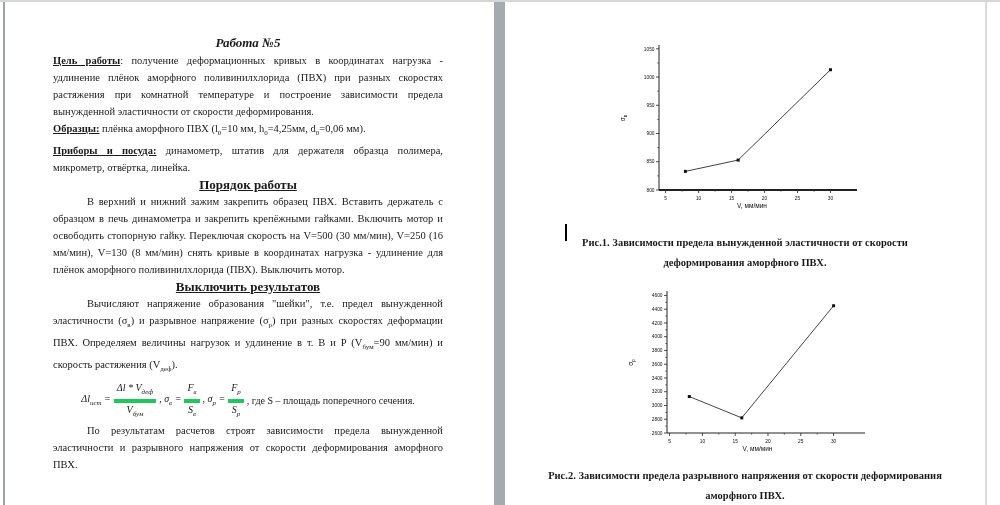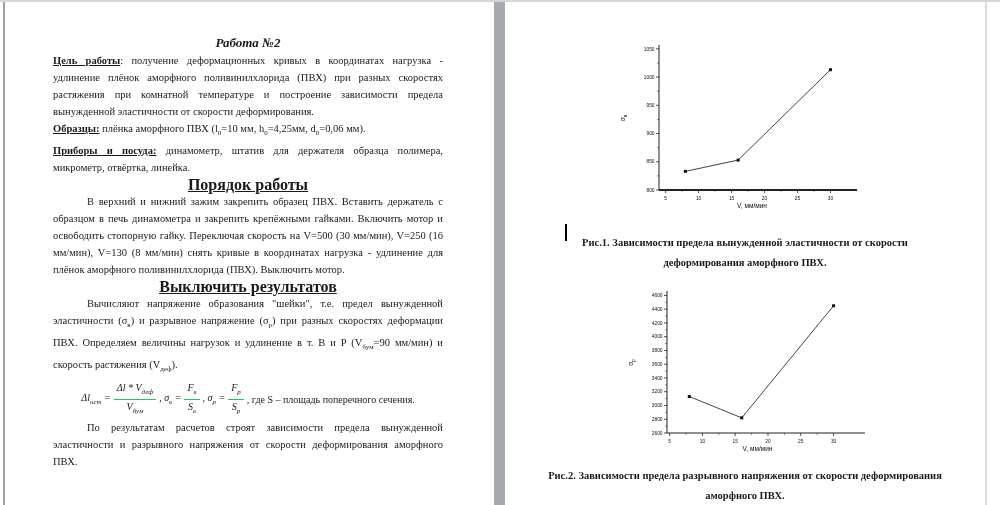--- a/index.html
+++ b/index.html
@@ -12,26 +12,26 @@
   .page{position:absolute;top:2px;height:503px;background:#fff;}
   .page1{left:5px;width:489px;}
   .page2{left:505px;width:481px;}
   .content1{position:absolute;left:48px;top:32px;width:390px;font-size:10.5px;line-height:17px;text-align:justify;}
   .doc-title{text-align:center;font-weight:bold;font-style:italic;font-size:13px;line-height:18px;}
   .doc-subtitle{text-align:center;font-weight:bold;font-style:italic;font-size:12px;line-height:18px;
                 text-decoration:underline;margin-bottom:4px;}
   .para{margin:0;}
   .para.indent{text-indent:34px;}
   .lead{font-weight:bold;text-decoration:underline;}
-  .heading{text-align:center;font-weight:bold;text-decoration:underline;margin:0;font-size:16px;line-height:17px;}
+  .heading{text-align:center;font-weight:bold;text-decoration:underline;margin:0;font-size:13px;line-height:17px;}
   .formula-row{display:flex;justify-content:center;align-items:center;gap:3px;margin:4px 0 2px 0;
                font-size:10px;line-height:12px;}
   .fvar{font-style:italic;}
   .frac{display:inline-flex;flex-direction:column;align-items:center;font-style:italic;}
-  .frac .num{border-bottom:1px solid #22c55e;padding:0 3px 1px 3px;}
+  .frac .num{border-bottom:4px solid #22c55e;padding:0 3px 1px 3px;}
   .frac .den{padding-top:1px;}
   .formula-line2{text-align:center;font-size:11px;line-height:17px;margin:1px 0;}
   sub{font-size:7px;}
   .chart-svg{position:absolute;font-family:"Liberation Sans", sans-serif;}
   #chart1{left:107px;top:28px;}
   #chart2{left:115px;top:286px;}
   .caption{position:absolute;left:20px;width:440px;text-align:center;font-weight:bold;
            font-size:10.5px;line-height:20px;}
   #caption1{top:231px;}
   #caption2{top:464px;}
@@ -40,21 +40,21 @@
 </head>
 <body>
 
 <div class="top-line"></div>
 <div class="left-edge"></div>
 <div class="gutter"></div>
 <div class="right-edge"></div>
 
 <div class="page page1">
   <div class="content1">
-    <div class="doc-title">Работа №2</div>
+    <div class="doc-title">Работа №5</div>
 
     <p class="para"><span class="lead">Цель работы</span><span>: получение деформационных кривых в координатах нагрузка - удлинение плёнок аморфного поливинилхлорида (ПВХ) при разных скоростях растяжения при комнатной температуре и построение зависимости предела вынужденной эластичности от скорости деформирования.</span></p>
 
     <p class="para"><span class="lead">Образцы:</span><span> плёнка аморфного ПВХ (l<sub>0</sub>=10 мм, h<sub>0</sub>=4,25мм, d<sub>0</sub>=0,06 мм).</span></p>
 
     <p class="para"><span class="lead">Приборы и посуда:</span><span> динамометр, штатив для держателя образца полимера, микрометр, отвёртка, линейка.</span></p>
 
     <p class="heading">Порядок работы</p>
     <p class="para indent">В верхний и нижний зажим закрепить образец ПВХ. Вставить держатель с образцом в печь динамометра и закрепить крепёжными гайками. Включить мотор и освободить стопорную гайку. Переключая скорость на V=500 (30 мм/мин), V=250 (16 мм/мин), V=130 (8 мм/мин) снять кривые в координатах нагрузка - удлинение для плёнок аморфного поливинилхлорида (ПВХ). Выключить мотор.</p>
 

